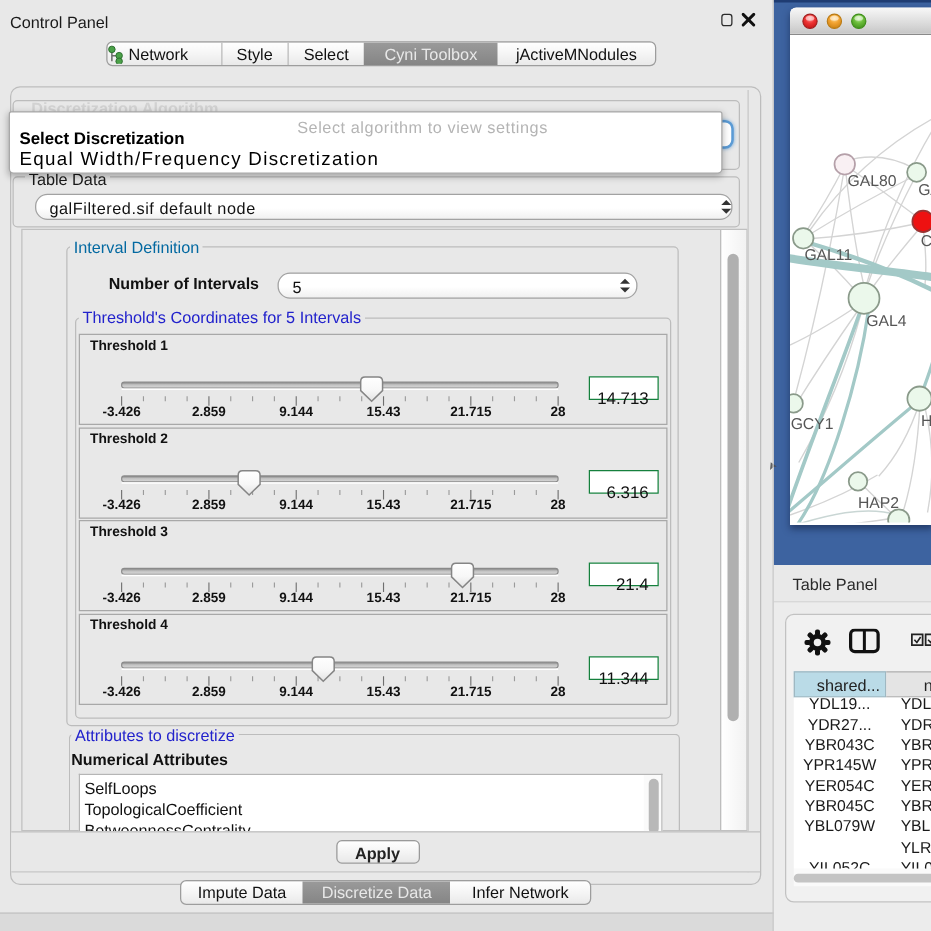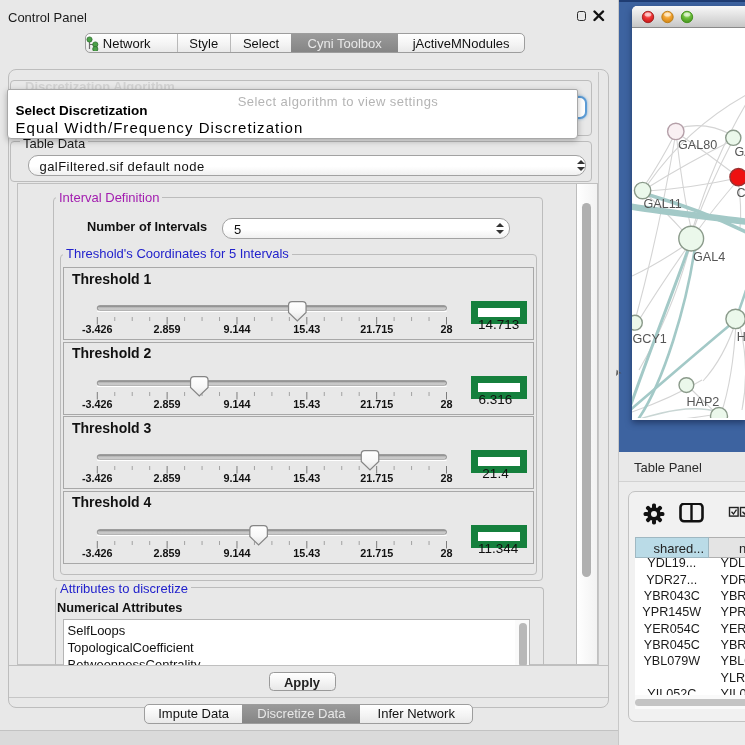--- a/index.html
+++ b/index.html
@@ -8,23 +8,23 @@
   .abs { position:absolute; }
   .groupbox { position:absolute; border:1px solid #bcbcbc; border-radius:4px; }
   .grouptitle { position:absolute; background:#e8e8e8; padding:0 3px; font-size:13px; line-height:13px; }
   .combo { position:absolute; border:1px solid #a2a2a2; border-radius:10px;
            background:linear-gradient(#ffffff,#ffffff 55%,#f0f0f0); }
   .combo .ctext { position:absolute; left:11px; top:3px; font-size:13px; color:#111; }
   .arrows { position:absolute; width:10px; }
   .arrows .up { width:0;height:0;border-left:4.5px solid transparent;border-right:4.5px solid transparent;border-bottom:4.5px solid #333; margin-bottom:3px;}
   .arrows .dn { width:0;height:0;border-left:4.5px solid transparent;border-right:4.5px solid transparent;border-top:4.5px solid #333;}
   .thr-panel { position:absolute; left:63px; width:471.4px; height:73.4px; border:1px solid #a8a8a8; background:#e8e8e8; }
-  .thr-title { position:absolute; left:8px; top:2.5px; font-size:14px; font-weight:bold; color:#111; }
-  .valbox { position:absolute; left:407px; top:33px; width:56px; height:19px; background:#fff; border:7px solid #15803d;
-            font-size:13.5px; color:#111; text-align:center; padding:9px 7px 0 0; }
+  .thr-title { position:absolute; left:8px; top:2.5px; font-size:11px; font-weight:bold; color:#111; }
+  .valbox { position:absolute; left:407px; top:33px; width:56px; height:19px; background:#fff; border:1px solid #15803d;
+            font-size:13.5px; color:#111; text-align:right; padding:9px 7px 0 0; }
 </style>
 </head>
 <body>
 
 <div class="abs" id="leftwin" style="left:0;top:0;width:619px;height:730px;background:#e8e8e8;">
 
   <div class="abs" style="left:8px;top:9.5px;font-size:13px;color:#1a1a1a;">Control Panel</div>
   <div class="abs" style="left:576.8px;top:11px;width:9.6px;height:9.6px;border:1.8px solid #2a2a2a;border-radius:2.5px;"></div>
   <svg class="abs" style="left:593px;top:10px;" width="12" height="12">
     <path d="M1.5 1.5 L10 10 M10 1.5 L1.5 10" stroke="#111" stroke-width="2.4" stroke-linecap="round"></path>
@@ -72,21 +72,21 @@
   </div>
 
   <div class="abs" style="left:16.5px;top:183px;width:581px;height:482px;border:1px solid #c0c0c0;background:#e8e8e8;overflow:hidden;">
   </div>
 
   <div class="abs" style="left:577px;top:184px;width:20px;height:480px;background:linear-gradient(90deg,#ffffff,#f2f2f2);"></div>
   <div class="abs" style="left:576px;top:184px;width:1px;height:480px;background:#bdbdbd;"></div>
   <div class="abs" style="left:581.5px;top:203px;width:9px;height:374px;background:#b0b0b0;border-radius:4.5px;"></div>
 
   <div class="groupbox" style="left:52.6px;top:197px;width:490px;height:384px;"></div>
-  <div class="grouptitle" style="left:56px;top:190.5px;color:#a21caf;">Interval Definition</div>
+  <div class="grouptitle" style="left:56px;top:190.5px;color:#0369a1;">Interval Definition</div>
 
   <div class="abs" style="left:87px;top:219px;font-size:12.8px;font-weight:bold;color:#111;">Number of Intervals</div>
   <div class="combo" style="left:222px;top:217.5px;width:288px;height:21px;">
     <div class="ctext">5</div>
     <div class="arrows" style="left:273px;top:4px;">
         <div class="up"></div>
         <div class="dn"></div>
       </div>
   </div>
 

